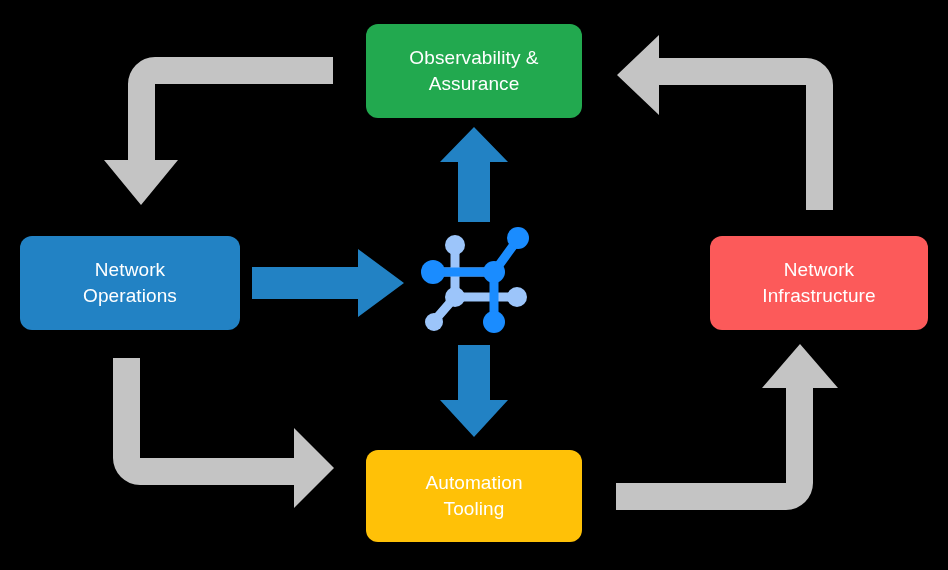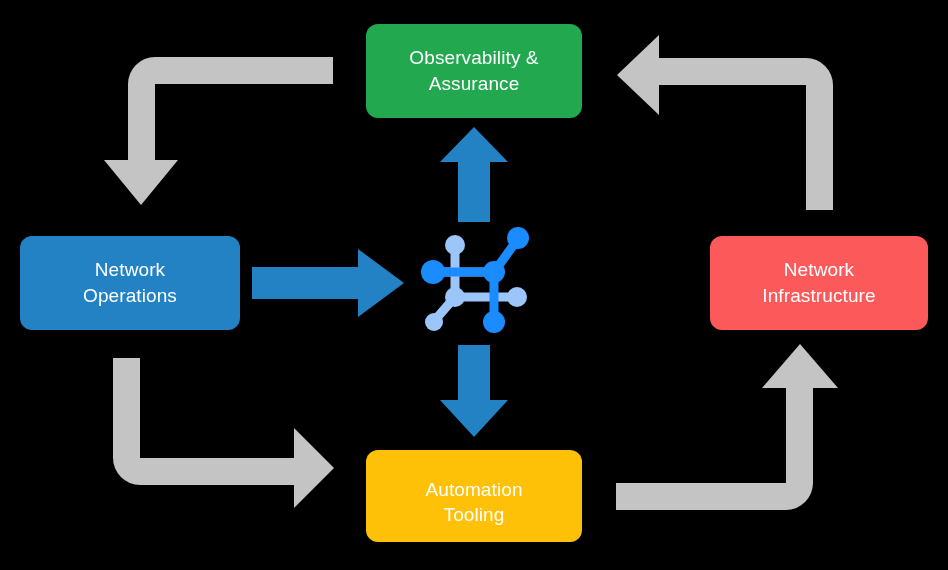--- a/index.html
+++ b/index.html
@@ -23,21 +23,21 @@
     text-align: center;
     border-radius: 12px;
     color: #ffffff;
     font-size: 19px;
     line-height: 1.35;
     font-family: "Liberation Sans", sans-serif;
     font-weight: 400;
     letter-spacing: 0.1px;
     white-space: pre-line;
     box-sizing: border-box;
-    padding: 14px 10px;
+    padding: 6px 10px;
   }
   #box-observability {
     left: 366px;
     top: 24px;
     width: 216px;
     height: 94px;
   }
   #box-network-operations {
     left: 20px;
     top: 236px;
@@ -137,18 +137,18 @@
   <div class="node-box" id="box-network-operations" style="background:#2282c4;">
     <span>Network
 Operations</span>
   </div>
 
   <div class="node-box" id="box-network-infrastructure" style="background:#fc5a5a;">
     <span>Network
 Infrastructure</span>
   </div>
 
-  <div class="node-box" id="box-automation-tooling" style="background:#ffc107;align-items:flex-end;">
+  <div class="node-box" id="box-automation-tooling" style="background:#ffc107;">
     <span>Automation
 Tooling</span>
   </div>
 
 </div>
 
 </body></html>

